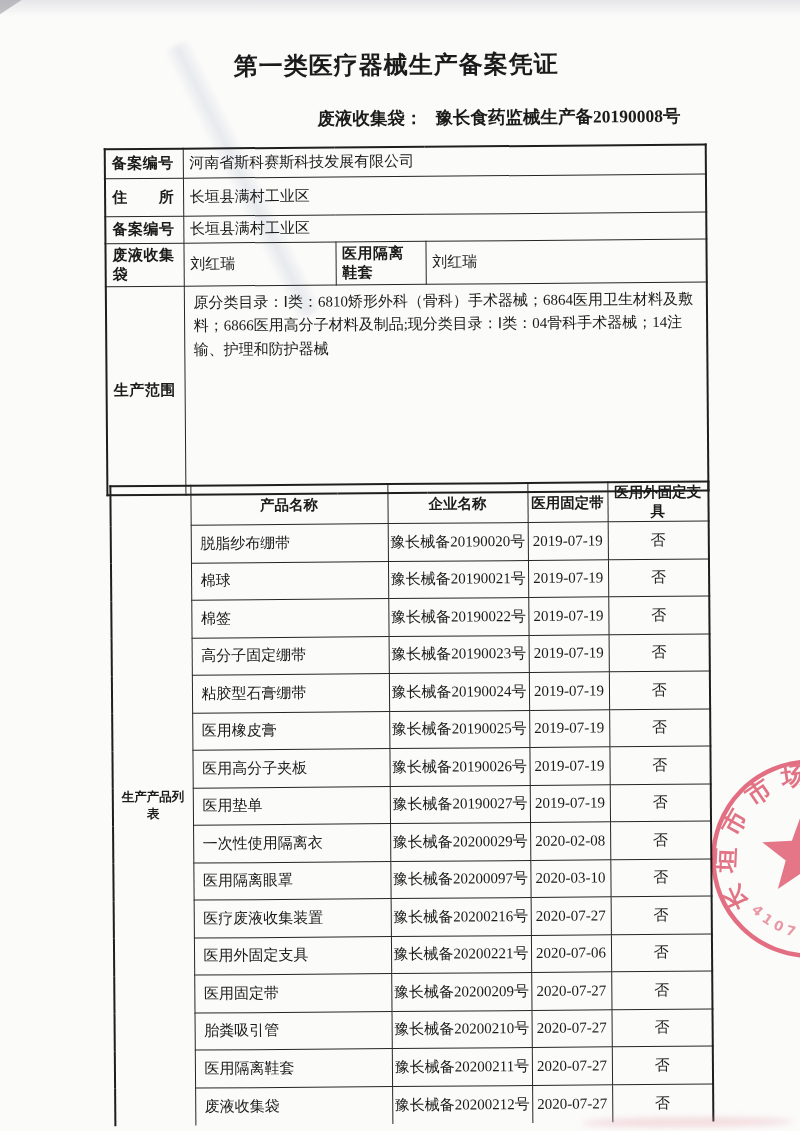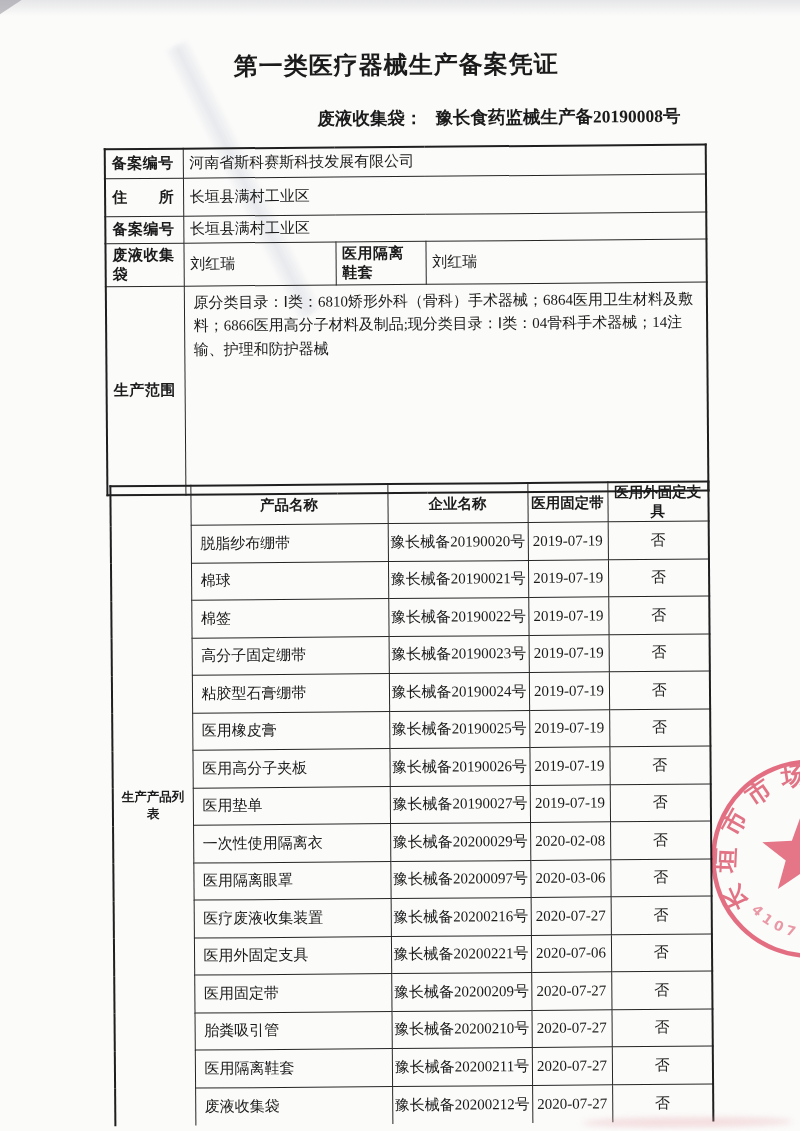--- a/index.html
+++ b/index.html
@@ -168,21 +168,21 @@
         </tr>
         <tr class="prow">
           <td class="cname">一次性使用隔离衣</td>
           <td class="cno">豫长械备20200029号</td>
           <td class="cdate">2020-02-08</td>
           <td class="cyn">否</td>
         </tr>
         <tr class="prow">
           <td class="cname">医用隔离眼罩</td>
           <td class="cno">豫长械备20200097号</td>
-          <td class="cdate">2020-03-06</td>
+          <td class="cdate">2020-03-10</td>
           <td class="cyn">否</td>
         </tr>
         <tr class="prow">
           <td class="cname">医疗废液收集装置</td>
           <td class="cno">豫长械备20200216号</td>
           <td class="cdate">2020-07-27</td>
           <td class="cyn">否</td>
         </tr>
         <tr class="prow">
           <td class="cname">医用外固定支具</td>

